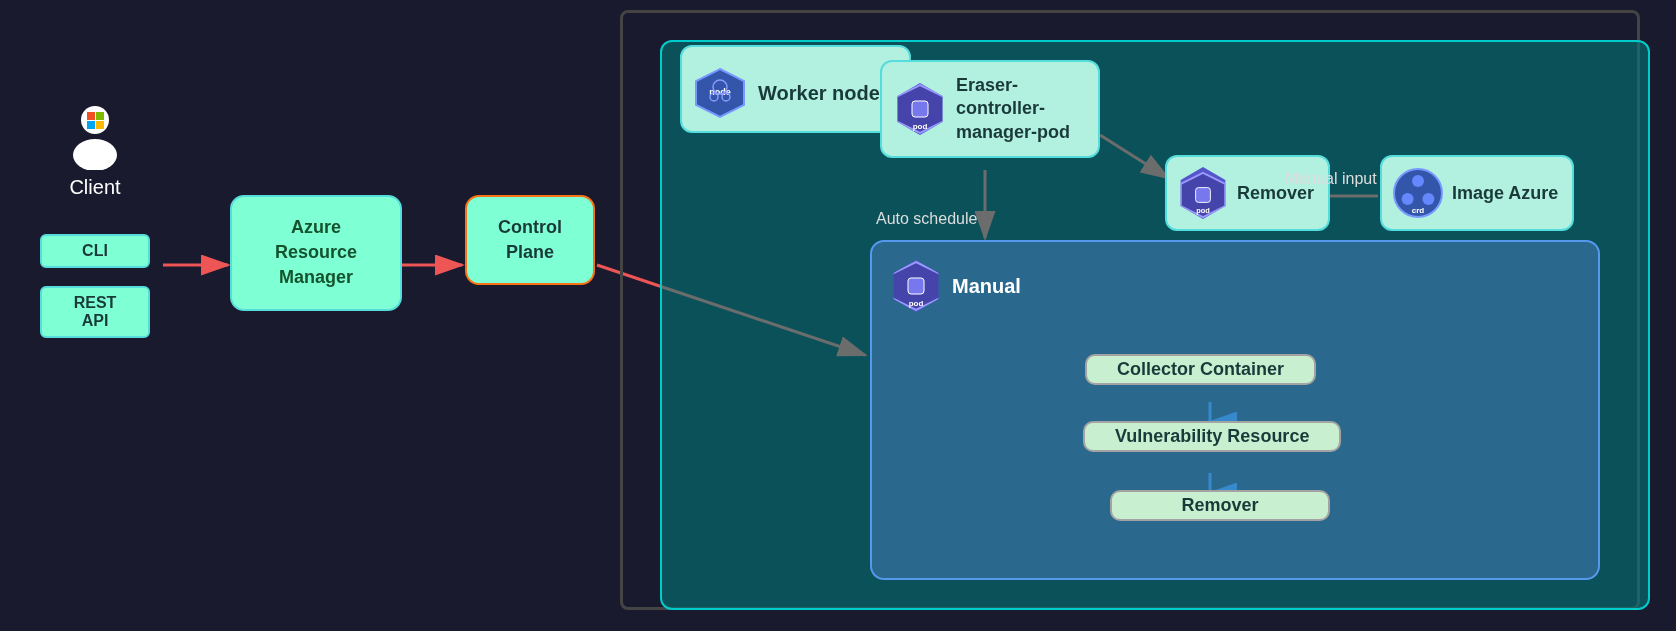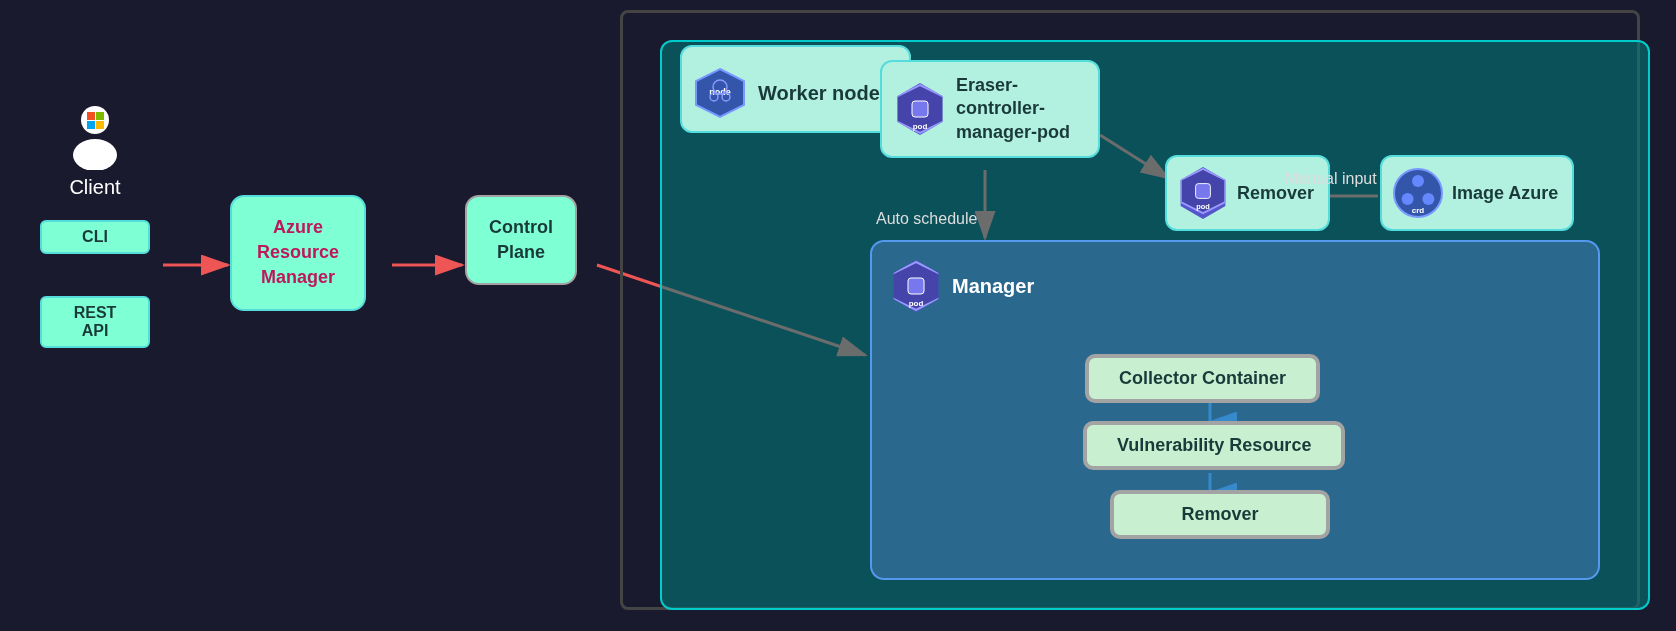--- a/index.html
+++ b/index.html
@@ -35,67 +35,67 @@
       height: 70px;
       display: flex;
       align-items: center;
       justify-content: center;
     }
 
     .client-label {
       color: white;
       font-size: 20px;
       font-weight: 500;
-      margin: 6px 0 0 0;
+      margin: 6px 0 26px 0;
     }
 
     .client-sub-box {
       background: #7fffd4;
       border: 2px solid #5dd;
       border-radius: 6px;
       color: #1a3a3a;
       font-size: 16px;
       font-weight: 600;
       padding: 6px 20px;
-      margin: 21px 0;
+      margin: 9px 0;
       width: 110px;
       text-align: center;
     }
 
     
     .azure-box {
       position: absolute;
       left: 230px;
       top: 195px;
       background: #7fffd4;
       border: 2px solid #5dd;
       border-radius: 14px;
       padding: 18px 22px;
-      color: #be185d;
+      color: #14532d;
       font-size: 18px;
       font-weight: 600;
       text-align: center;
-      width: 136px;
+      width: 172px;
       line-height: 1.4;
     }
 
     
     .control-plane-box {
       position: absolute;
       left: 465px;
       top: 195px;
       background: #7fffd4;
-      border: 2px solid #a3a3a3;
+      border: 2px solid #f97316;
       border-radius: 14px;
       padding: 18px 22px;
       color: #1a3a3a;
       font-size: 18px;
       font-weight: 600;
       text-align: center;
-      width: 112px;
+      width: 130px;
       line-height: 1.4;
     }
 
     
     .k8s-outer {
       position: absolute;
       left: 620px;
       top: 10px;
       width: 1020px;
       height: 600px;
@@ -208,38 +208,38 @@
       gap: 10px;
       font-size: 20px;
       font-weight: 600;
       color: white;
     }
 
     
     .container-box {
       position: absolute;
       background: #c8f0d0;
-      border: 4px solid #a3a3a3;
+      border: 2px solid #a3a3a3;
       border-radius: 10px;
-      padding: 10px 30px;
+      padding: 3px 30px;
       font-size: 18px;
       font-weight: 600;
       color: #1a3a3a;
       text-align: center;
       min-width: 220px;
     }
 
     
     .pod-icon {
       width: 52px;
       height: 52px;
       background: #5555cc;
       clip-path: polygon(50% 0%, 93% 25%, 93% 75%, 50% 100%, 7% 75%, 7% 25%);
       display: flex;
-      align-items: flex-start;
+      align-items: flex-end;
       justify-content: center;
       position: relative;
       flex-shrink: 0;
     }
 
     .node-icon {
       width: 52px;
       height: 52px;
       position: relative;
       flex-shrink: 0;
@@ -401,21 +401,21 @@
   <div class="eraser-pod-area"></div>
 
   <div class="eraser-pod-box">
     <div class="pod-icon">
       <svg width="52" height="52" viewBox="0 0 52 52">
         <polygon points="26,2 50,14 50,38 26,50 2,38 2,14" fill="#4444aa" stroke="#9999ff" stroke-width="2"></polygon>
         <rect x="18" y="18" width="16" height="16" rx="3" fill="#7777ee" stroke="white" stroke-width="1"></rect>
         <text x="26" y="46" text-anchor="middle" fill="white" font-size="8" font-weight="bold">pod</text>
       </svg>
     </div>
-    <span>Manager</span>
+    <span>Manual</span>
   </div>
 
   <div class="container-box" style="left:1085px; top:354px;">Collector Container</div>
 
   <div class="container-box" style="left:1083px; top:421px;">Vulnerability Resource</div>
 
   <div class="container-box" style="left:1110px; top:490px;">Remover</div>
 
 </div>
 

